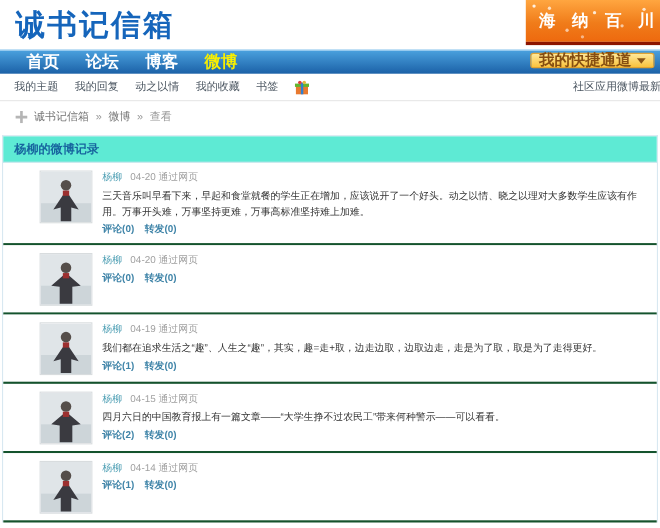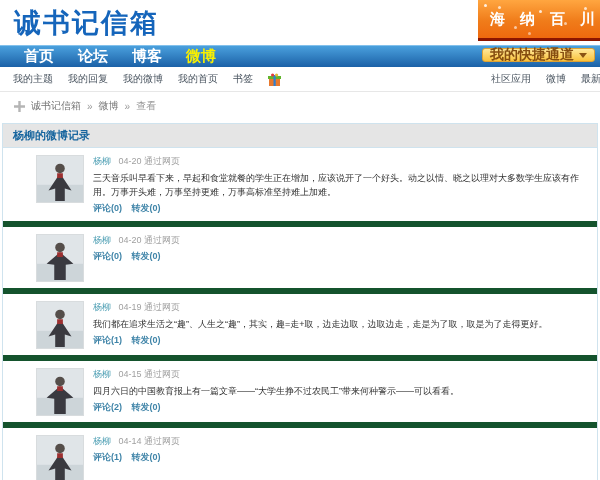--- a/index.html
+++ b/index.html
@@ -33,40 +33,40 @@
     border-radius:3px; color:#864e11; font-size:14px; font-weight:bold;
     display:flex; align-items:center; gap:5px; padding:0 7px; cursor:pointer; }
   .caret { width:0; height:0; border-left:4px solid transparent;
     border-right:4px solid transparent; border-top:5px solid #8a5414; }
 
   
   .sub-nav { height:25px; display:flex; align-items:center; padding:0 13px;
     border-bottom:1px solid #e7e7e7; font-size:10px; }
   .sub-nav a { color:#4a5560; margin-right:15px; }
   .sub-nav .right { margin-left:auto; margin-right:-14px; display:flex; }
-  .sub-nav .right a { margin-right:0; margin-left:15px; }
+  .sub-nav .right a { margin-right:0; }
   .gift { width:13px; height:13px; display:inline-block; vertical-align:middle; }
 
   
   .breadcrumb { height:28px; display:flex; align-items:center; gap:6px;
     padding:0 14px; font-size:10px; color:#999; }
   .breadcrumb a { color:#757575; }
   .crumb-icon { width:11px; height:11px; display:inline-block; }
 
   
   .content-box { margin:3px 2px 0; border:1px solid #cfe3ee; border-bottom:none; }
-  .content-header { height:24px; background:#e5e5e5; display:flex; align-items:center;
+  .content-header { height:24px; background:#5eead4; display:flex; align-items:center;
     padding:0 10px; border-bottom:1px solid #cfe3ee; }
   .content-title { font-size:11px; font-weight:bold; color:#17659e; }
   .content-links { margin-left:auto; display:flex; gap:9px; }
   .content-links a { font-size:10px; font-weight:bold; color:#17659e; }
 
   
   .post { display:flex; gap:9px; padding:7px 14px 6px 33px;
-    border-bottom:6px solid #14532d; background:#fff; }
+    border-bottom:2px solid #14532d; background:#fff; }
   .avatar { flex:0 0 48px; width:48px; height:48px; border:1px solid #d8dcde;
     display:block; cursor:pointer; }
   .post-body { flex:1; min-width:0; }
   .post-meta { font-size:9px; color:#a0a0a0; margin-bottom:3px; }
   .post-meta .author { color:#4e9fb4; margin-right:5px; font-size:9px; }
   .post-text { font-size:9px; color:#333; line-height:14px; margin-bottom:3px; }
   .post-actions { font-size:9px; }
   .post-actions a { color:#3f84a8; margin-right:7px;font-weight:bold; }
 </style>
 </head>
@@ -88,22 +88,22 @@
     <a class="active">微博</a>
     <div class="quick-btn">
       <span>我的快捷通道</span>
       <span class="caret"></span>
     </div>
   </nav>
 
   <nav class="sub-nav">
     <a>我的主题</a>
     <a>我的回复</a>
-    <a>我的微博</a>
-    <a>我的首页</a>
+    <a>动之以情</a>
+    <a>我的收藏</a>
     <a>书签</a>
     <svg class="gift" viewBox="0 0 13 13">
       <rect x="1" y="5" width="11" height="8" fill="#e8792e"></rect>
       <rect x="0" y="3" width="13" height="3" fill="#62b52e"></rect>
       <rect x="5.5" y="2" width="2.2" height="11" fill="#2f7fd1"></rect>
       <circle cx="4.6" cy="2" r="1.6" fill="#e23c3c"></circle>
       <circle cx="8.6" cy="2" r="1.6" fill="#e2b93c"></circle>
     </svg>
     <span class="right">
       <a>社区应用</a>

